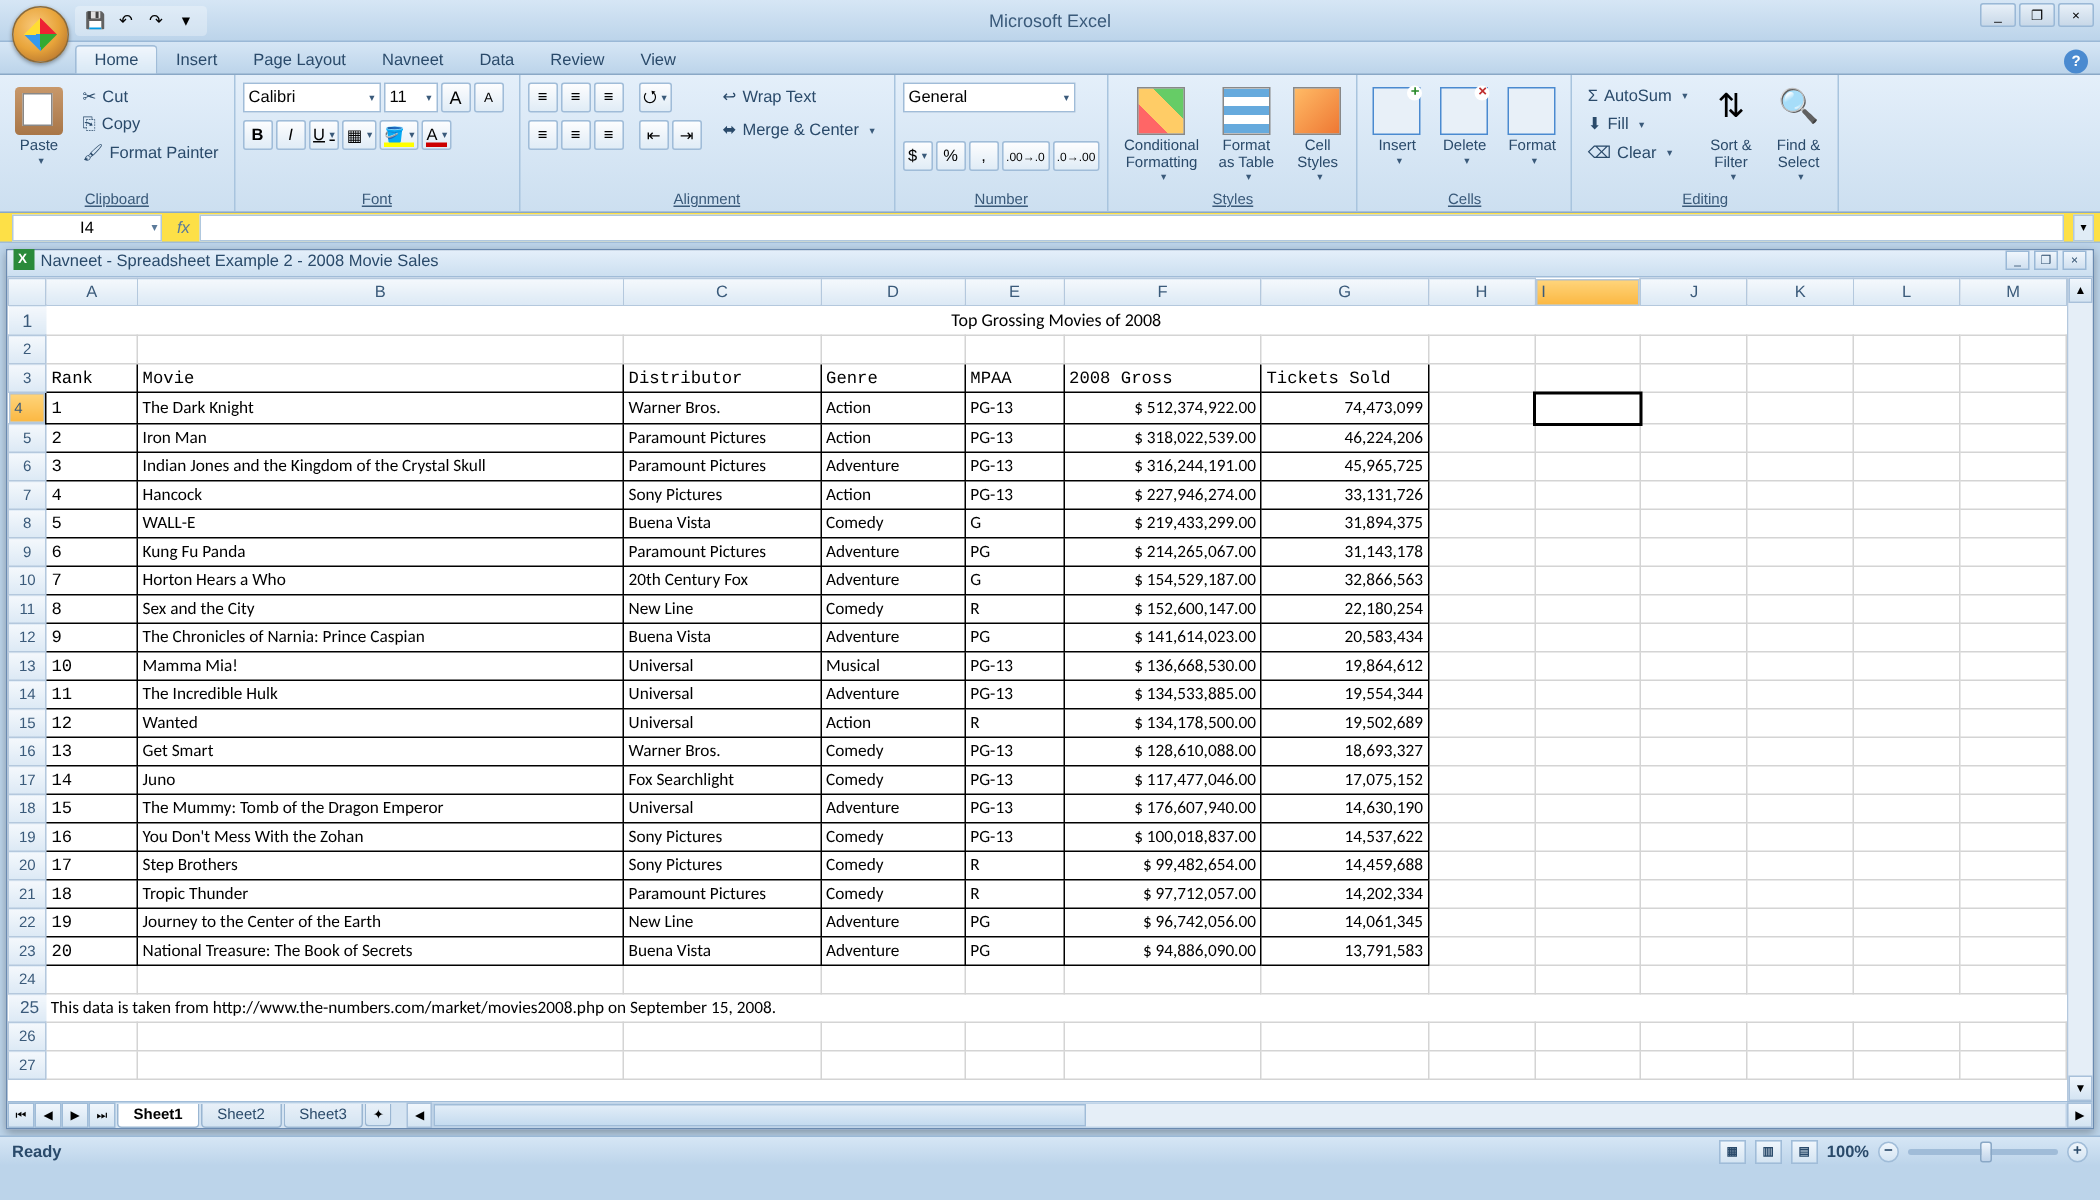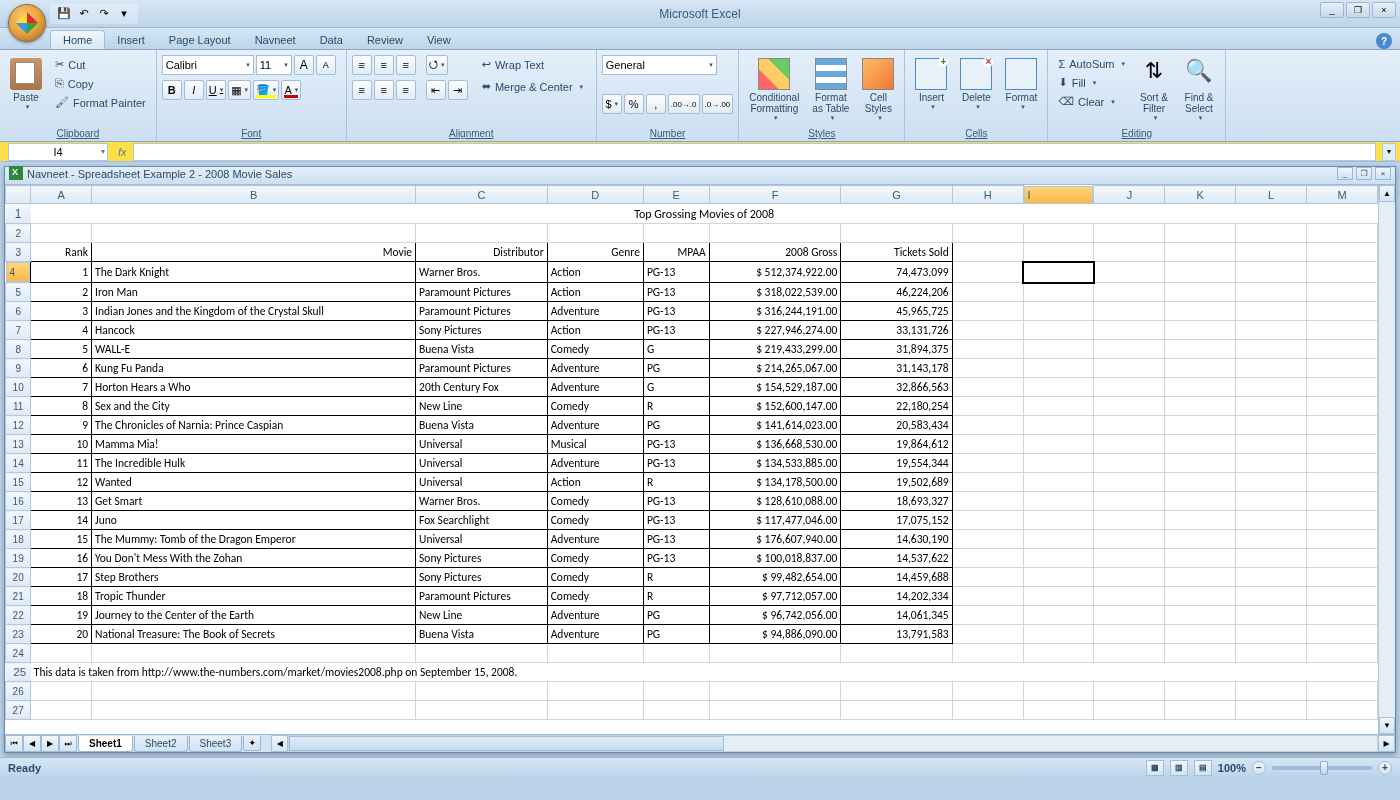--- a/index.html
+++ b/index.html
@@ -56,21 +56,21 @@
 
 .grid-wrap{flex:1;display:flex;overflow:hidden;}
 .grid{flex:1;overflow:hidden;position:relative;}
 table.sheet{border-collapse:collapse;table-layout:fixed;width:100%;}
 .colhdr th{background:linear-gradient(#f4f8fc,#dce9f5);border:1px solid #b4c8dd;height:18px;font-weight:normal;font-size:11px;color:#3a5a7a;position:relative;cursor:pointer;}
 .colhdr th.sel{background:linear-gradient(#fed47a,#fbb843);}
 .rowhdr{background:linear-gradient(#f4f8fc,#dce9f5);border:1px solid #b4c8dd;text-align:center;font-size:10px;color:#3a5a7a;cursor:pointer;}
 .rowhdr.sel{background:linear-gradient(#fed47a,#fbb843);}
 td.cell{border:1px solid #d4d4d4;height:19px;padding:0 3px;font-size:11.5px;font-family:Calibri,sans-serif;white-space:nowrap;overflow:hidden;background:#fff;}
 td.cell.bord{border:1px solid #000;}
-td.cell.ctr{text-align:right;}
+td.cell.ctr{text-align:left;font-family:Liberation Mono, monospace;}
 td.cell.rt{text-align:right;}
 .active-cell{outline:2px solid #000;outline-offset:-1px;}
 .sheet-title-row td{border:none;text-align:center;font-size:12px;height:20px;}
 .merge-note td{border:none;font-size:11.5px;padding-left:3px;}
 
 
 .vscroll{width:17px;background:#e5eef7;border-left:1px solid #b4c8dd;display:flex;flex-direction:column;}
 .vscroll .arr{height:17px;background:linear-gradient(#f0f6fc,#d4e4f2);border:1px solid #a8c0da;display:flex;align-items:center;justify-content:center;font-size:8px;cursor:pointer;}
 .vscroll .track{flex:1;background:#e5eef7;}
 

